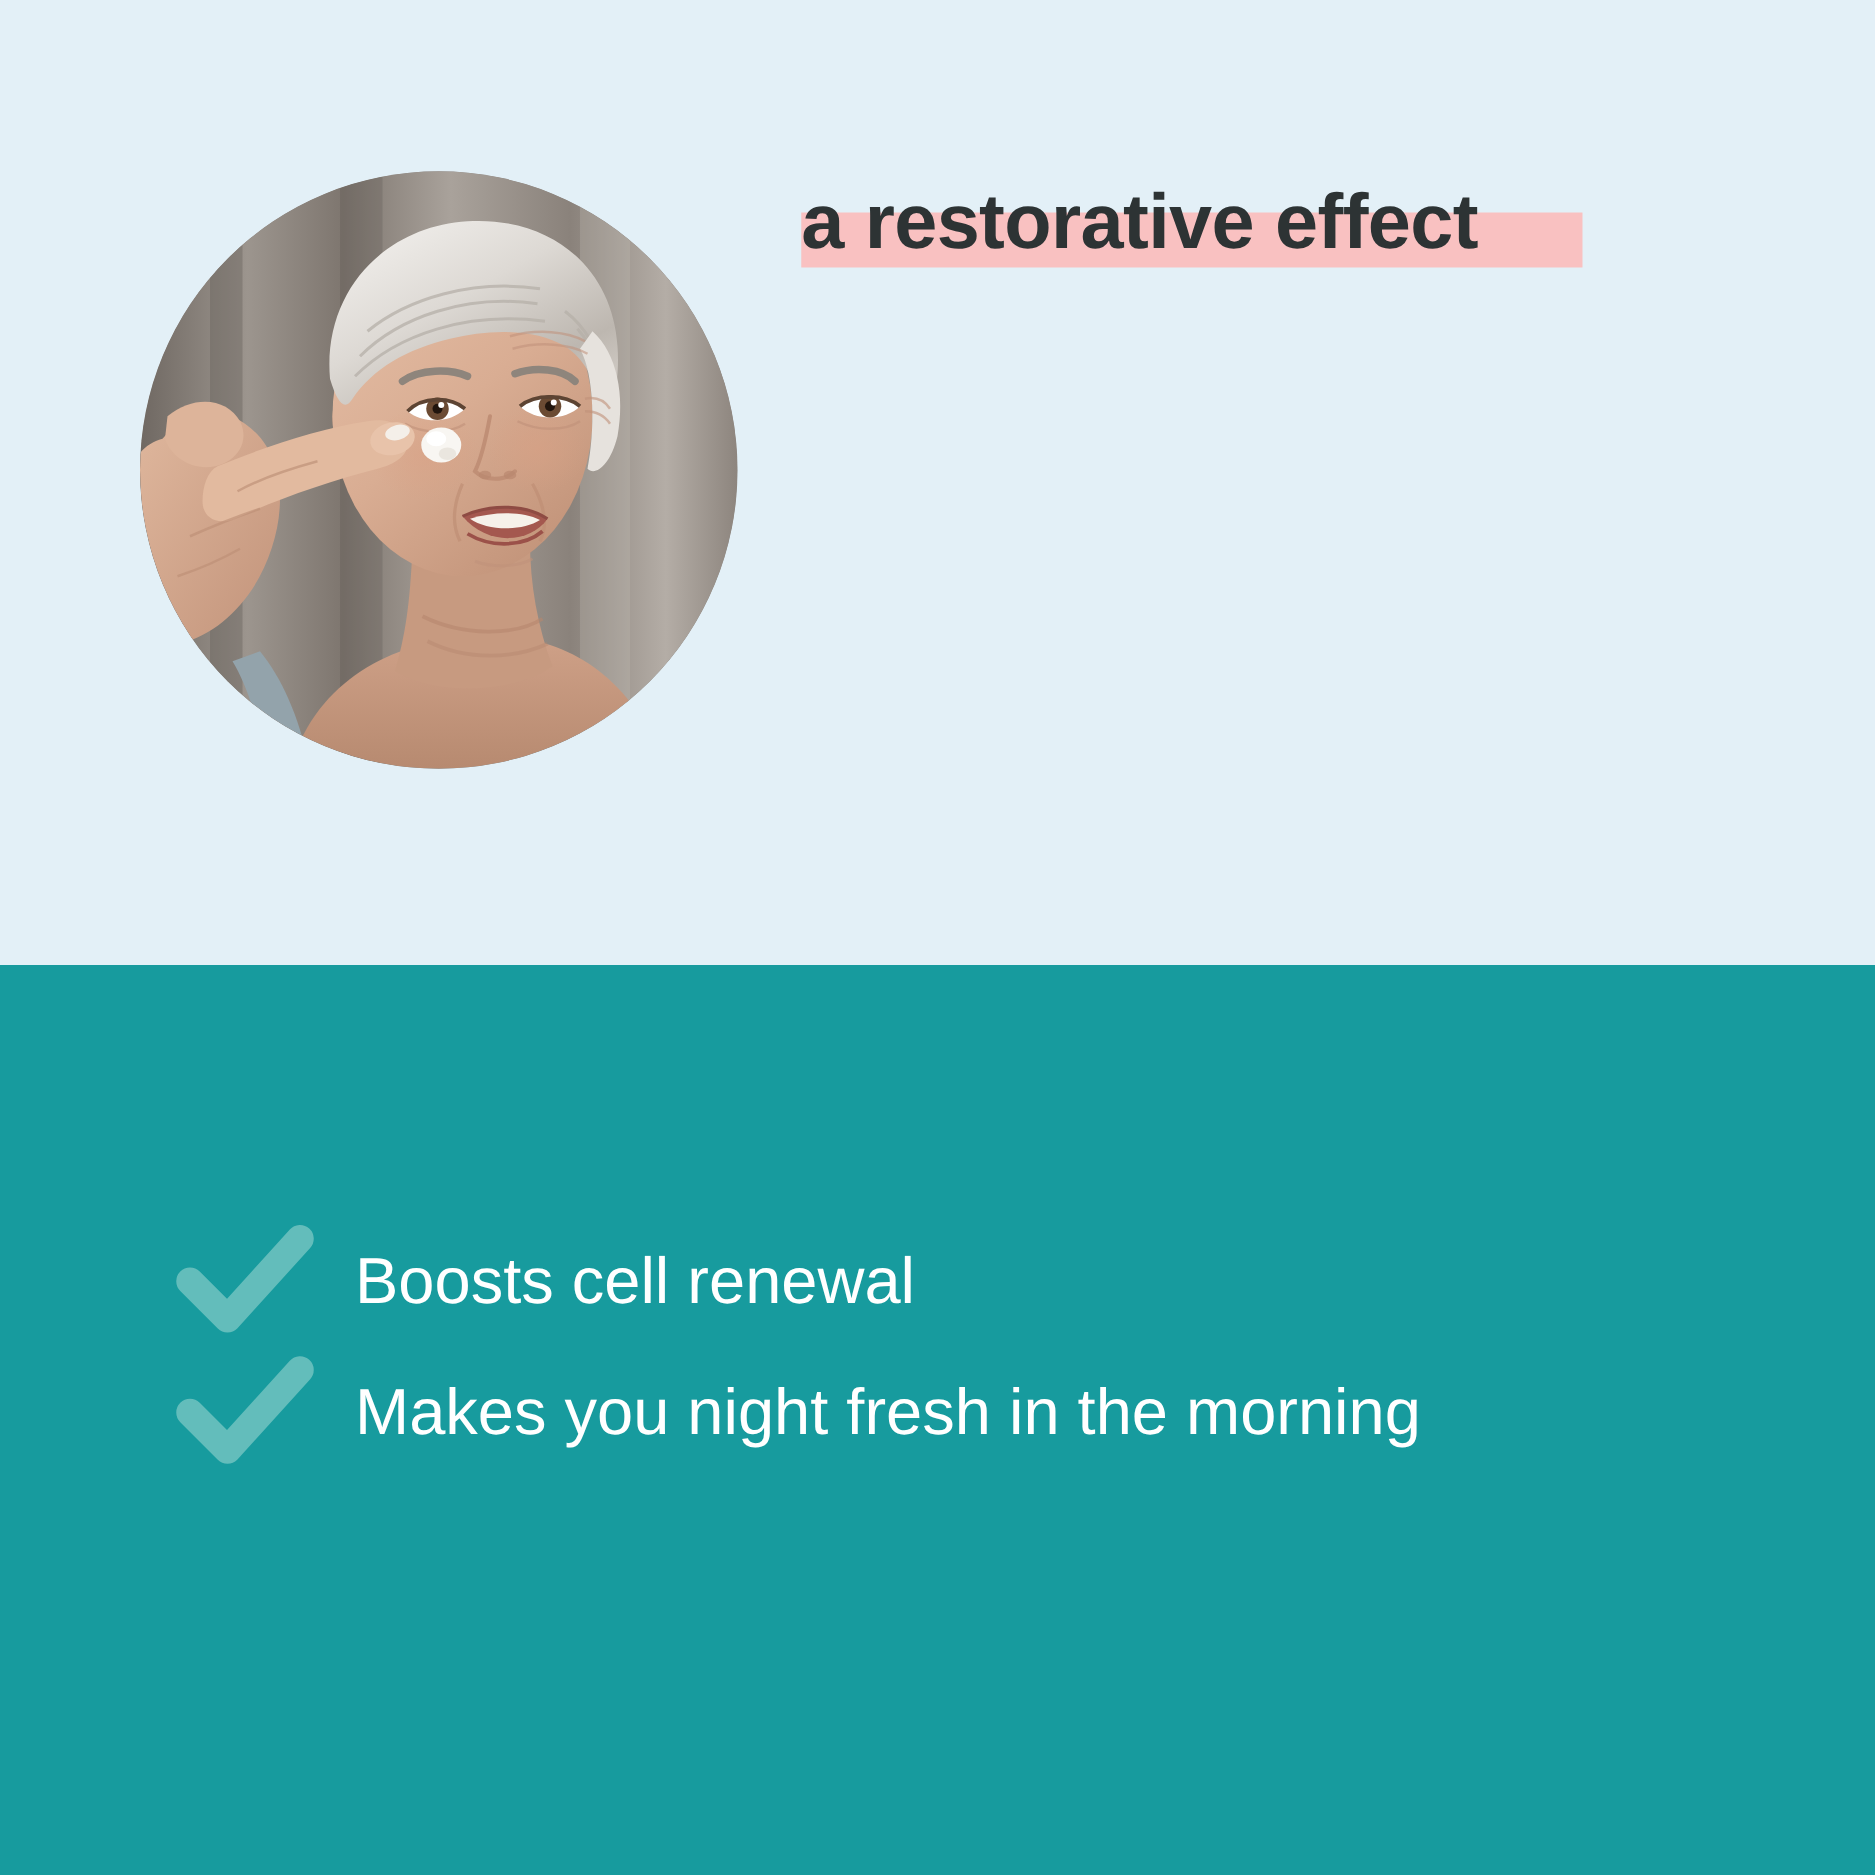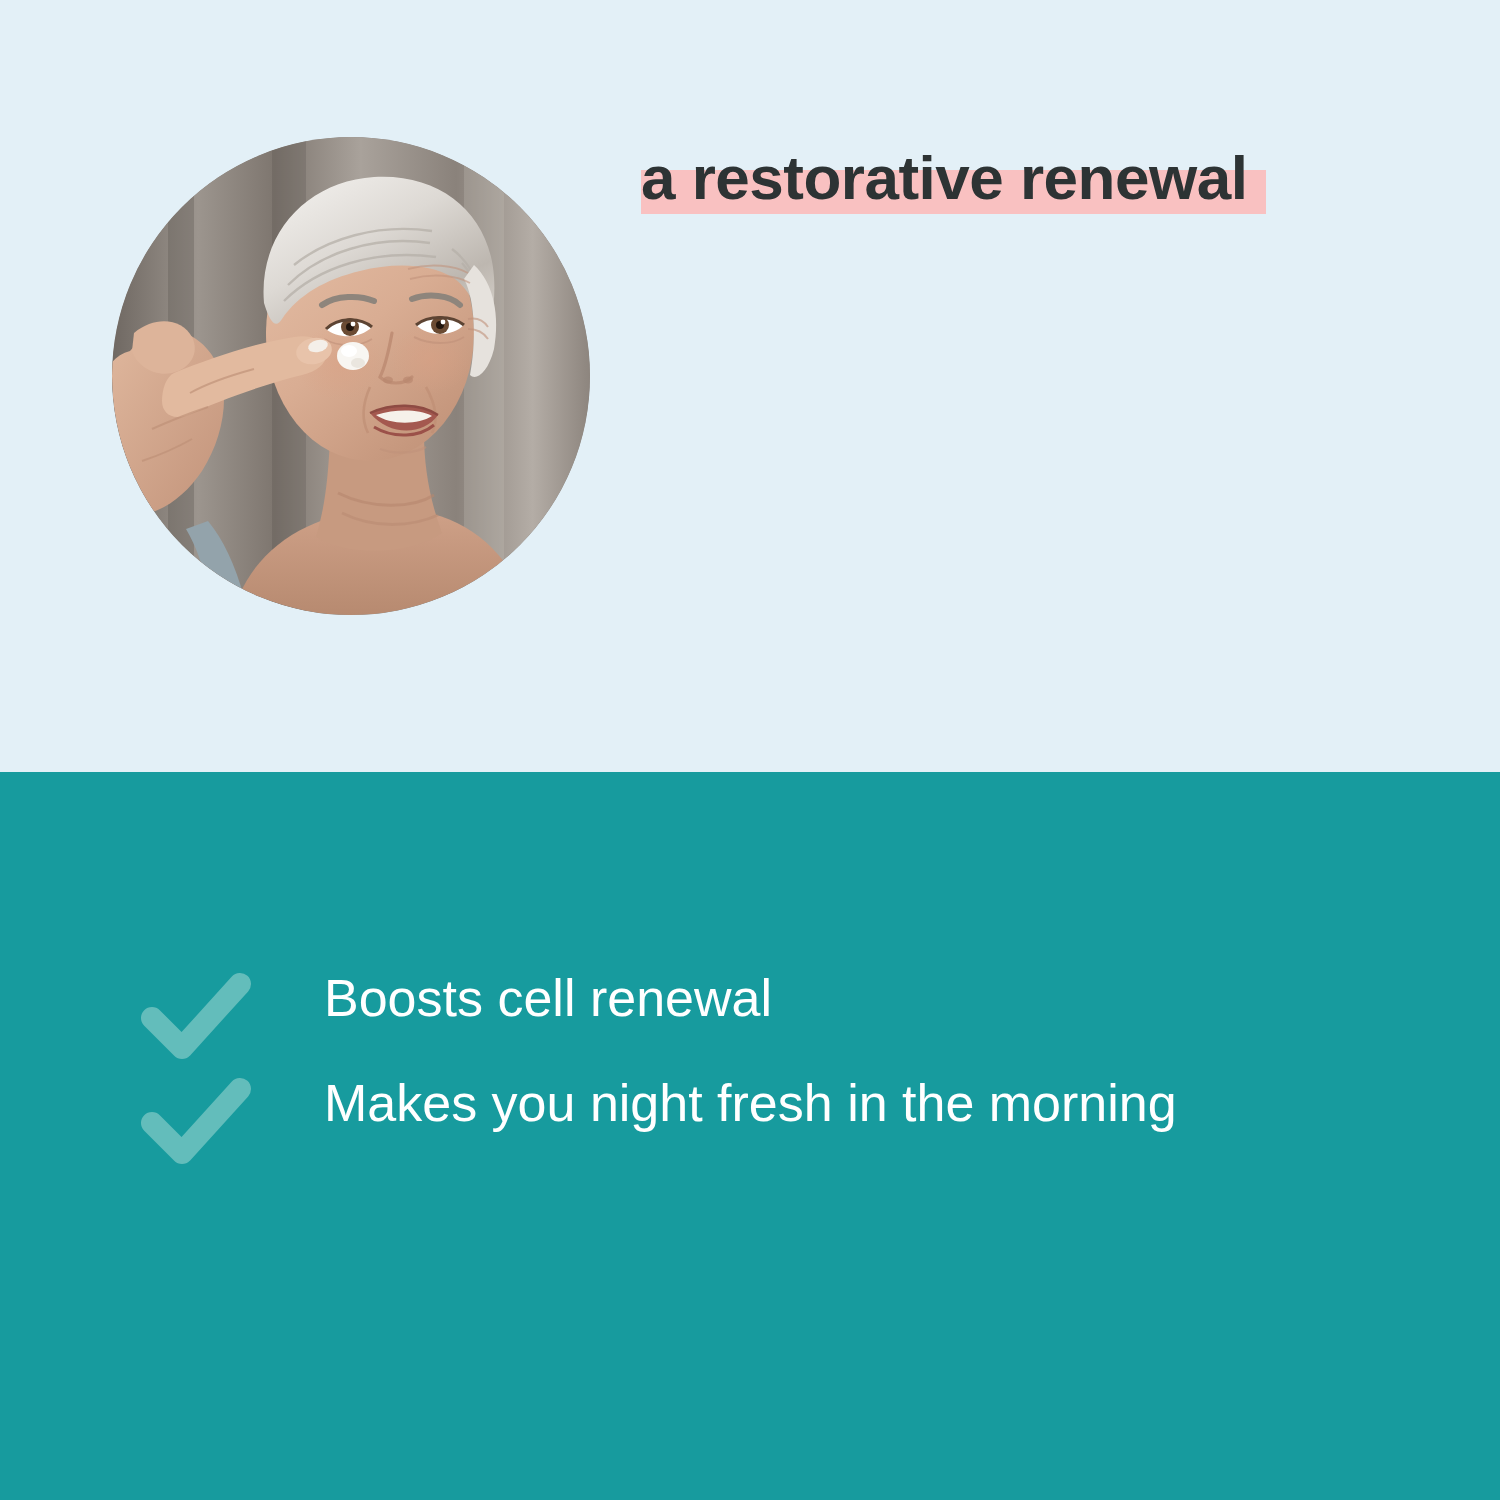--- a/index.html
+++ b/index.html
@@ -107,23 +107,22 @@
   }
 
   .benefits {
     position: absolute;
     left: 140px;
     top: 200px;
     width: 1280px;
   }
   .benefit-row {
     display: flex;
-    align-items: flex-start;
+    align-items: center;
     height: 105px;
-    gap: 40px;
   }
   .check-icon {
     flex: 0 0 auto;
     width: 112px;
     height: 92px;
     display: block;
   }
   .benefit-label {
     margin-left: 32px;
     font-size: 52px;
@@ -279,21 +278,21 @@
 
           <ellipse cx="206" cy="209" rx="10" ry="6" fill="#f4f1ec" opacity="0.95" transform="rotate(-14 206 209)"></ellipse>
         </g>
       </svg>
     </div>
 
     <div class="copy">
       <h1 class="headline">
         <span class="hl-line">
           <span class="hl-bar" style="width:625px"></span>
-          <span class="hl-text">a restorative renewal</span>
+          <span class="hl-text">a restorative effect</span>
         </span>
       </h1>
 
     </div>
   </section>
 
   <section class="bottom-section">
     <ul class="benefits" style="list-style:none;margin:0;padding:0">
 
       <li class="benefit-row">

